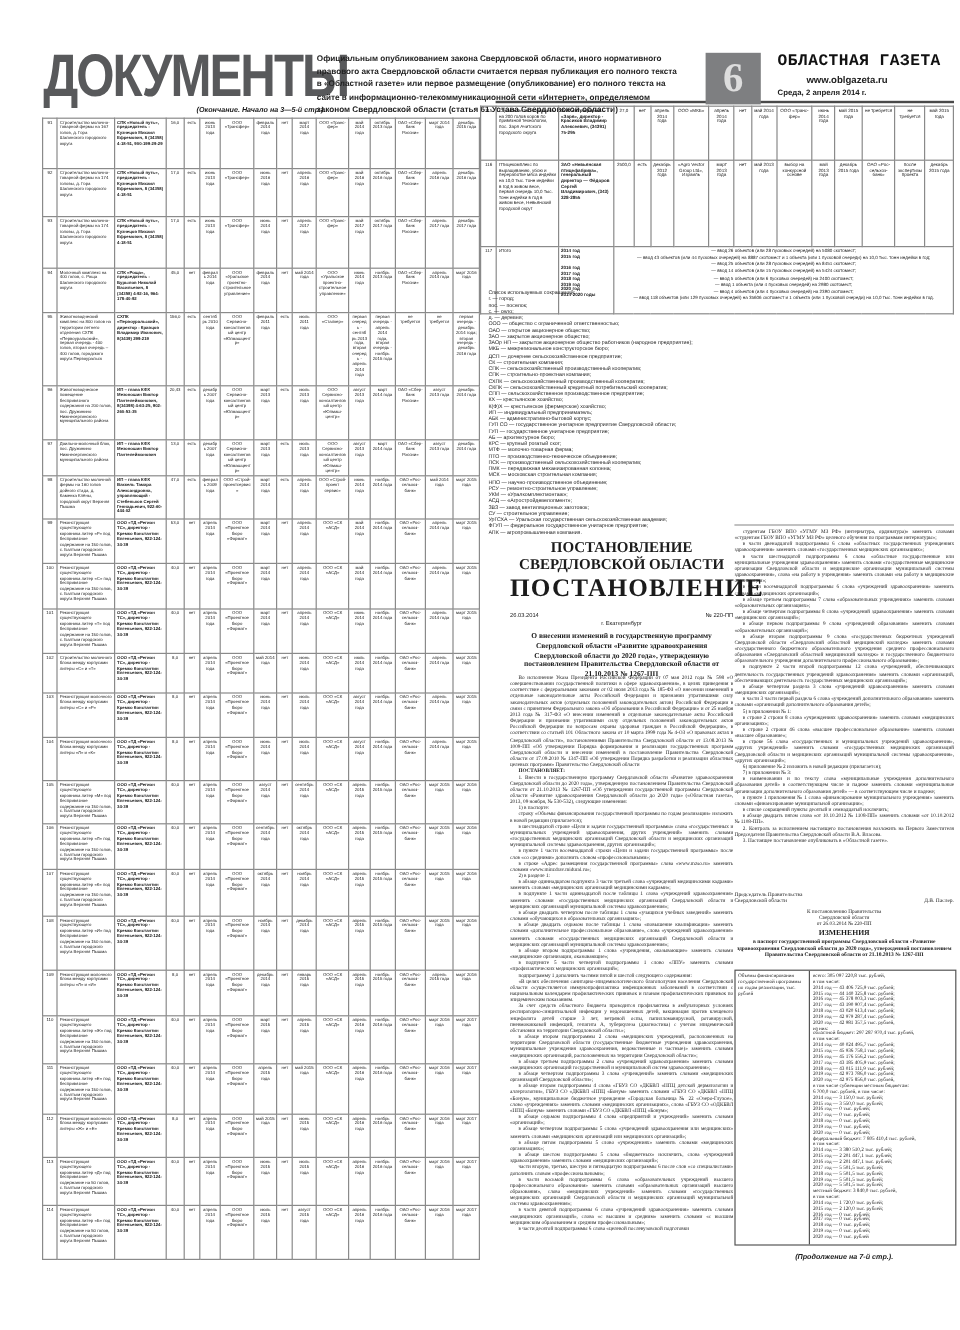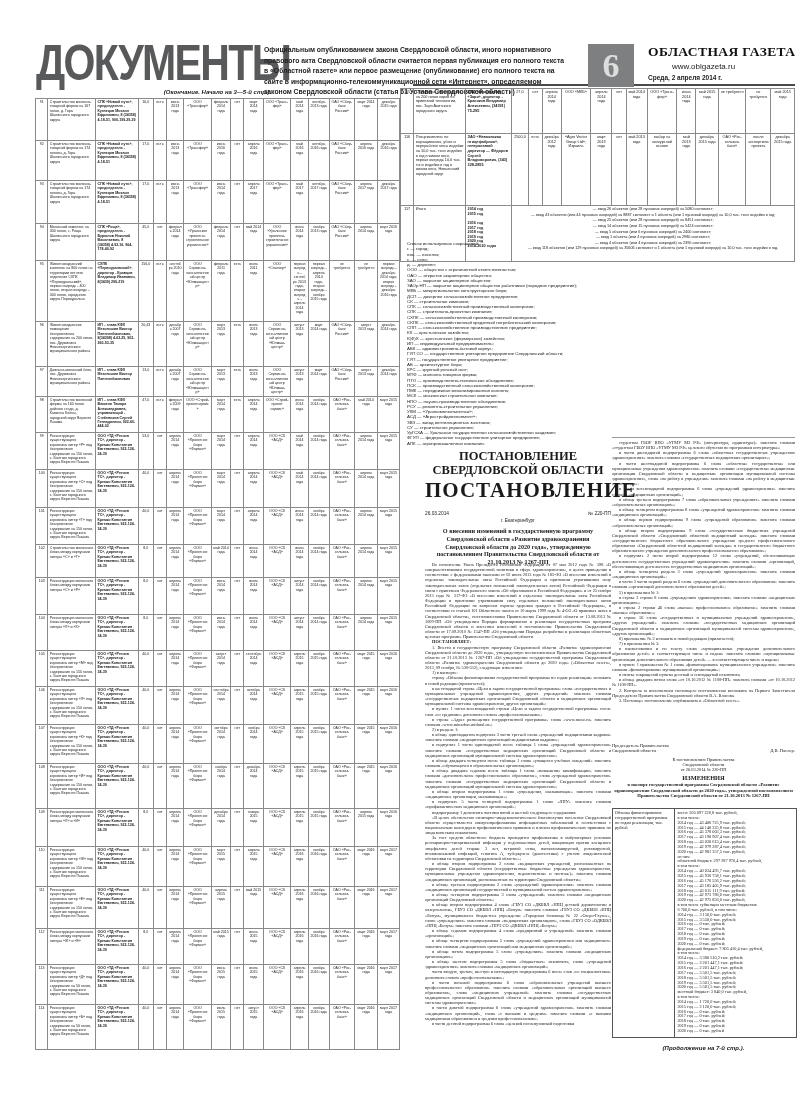--- a/index.html
+++ b/index.html
@@ -9,23 +9,23 @@
   .docs-title{position:absolute;left:36px;top:38px;font-size:50px;font-weight:bold;
       color:#58595b;letter-spacing:-2px;transform:scaleX(.82);transform-origin:left top;
       font-family:"Liberation Sans",sans-serif;line-height:1;}
   .masthead-intro{position:absolute;left:264px;top:45px;width:306px;font-size:6.8px;
       font-weight:bold;line-height:1.55;color:#222;}
   .masthead-intro .tail{font-weight:900;}
   .head-rule{position:absolute;left:413px;top:84px;width:382px;height:2px;background:#4a4a4a;}
   .page-box{position:absolute;left:588px;top:44px;width:46px;height:43px;background:#7e7f81;
       display:flex;align-items:center;justify-content:center;}
   .page-box span{font-family:"Liberation Serif",serif;font-size:34px;font-weight:bold;color:#dddddd;}
-  .paper-name{position:absolute;left:648px;top:44px;font-family:Liberation Serif, serif;
+  .paper-name{position:absolute;left:648px;top:44px;font-family:Liberation Mono, monospace;
       font-size:13.5px;font-weight:bold;letter-spacing:.4px;color:#111;}
-  .paper-site{position:absolute;left:648px;top:62px;font-size:8px;font-weight:normal;color:#222;padding-left:24px;}
+  .paper-site{position:absolute;left:648px;top:62px;font-size:8px;font-weight:bold;color:#222;padding-left:24px;}
   .paper-date{position:absolute;left:648px;top:74px;font-size:6.5px;font-weight:bold;color:#222;}
   
   .cont-note{position:absolute;left:35px;top:89px;width:365px;text-align:center;
       font-size:6px;font-weight:bold;font-style:italic;}
   .tbl{border-collapse:collapse;table-layout:fixed;}
   .tbl td{border:.5px solid #8a8a8a;vertical-align:top;padding:1px 1.5px;
       font-size:3.6px;line-height:1.22;text-align:center;word-wrap:break-word;overflow:hidden;}
   .tbl td.col2,.tbl td.col3{text-align:left;}
   .tbl td.col3{font-weight:bold;}
   #tblL{position:absolute;left:35px;top:98px;width:365px;}

